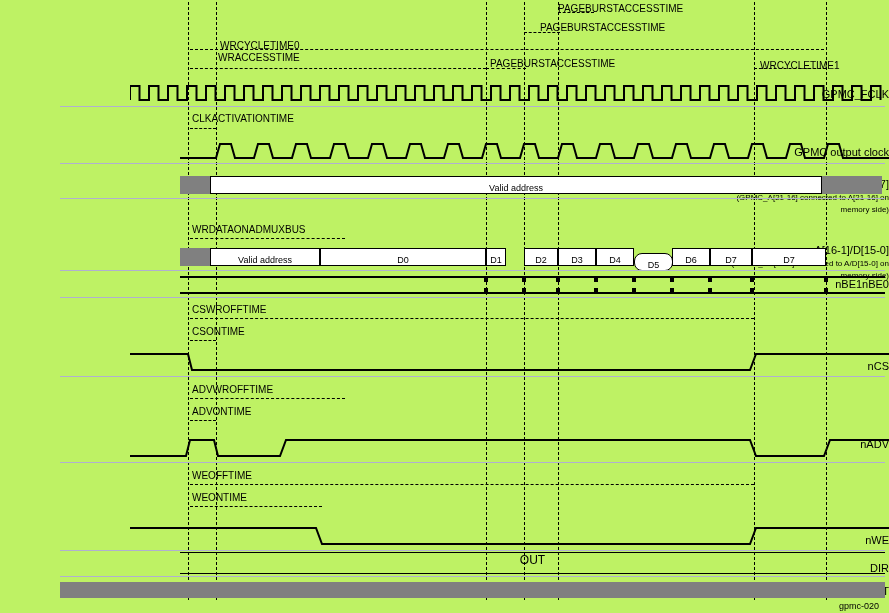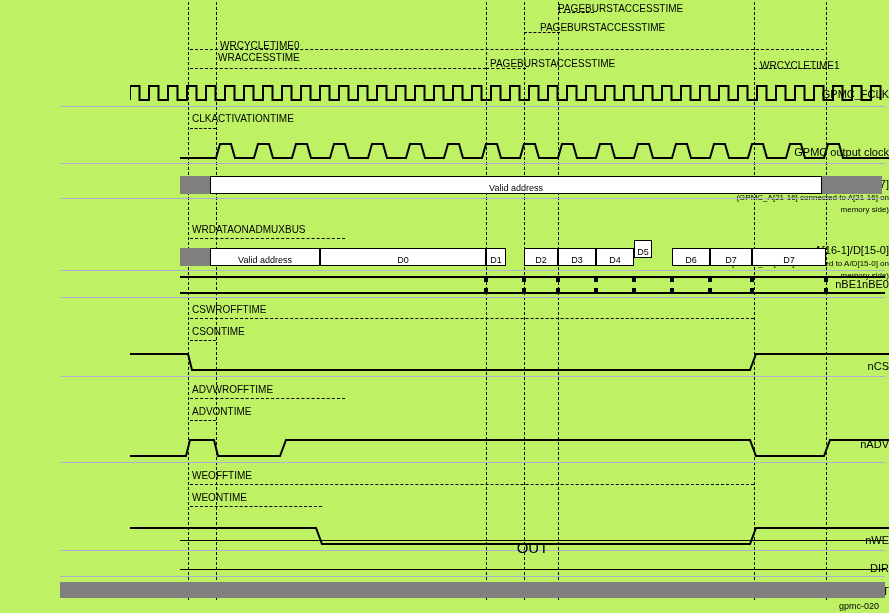--- a/index.html
+++ b/index.html
@@ -137,21 +137,21 @@
   <div class="greybar" style="left:180px; top:248px; width:30px"></div>
   <div class="outlinebar" style="left:210px; top:248px; width:110px">
     <span>Valid address</span>
   </div>
   <div id="data-cells-container">
       <div class="outlinebar" style="left: 320px; top: 248px; width: 166px;">D0</div>
       <div class="outlinebar" style="left: 486px; top: 248px; width: 20px;">D1</div>
       <div class="outlinebar" style="left: 524px; top: 248px; width: 34px;">D2</div>
       <div class="outlinebar" style="left: 558px; top: 248px; width: 38px;">D3</div>
       <div class="outlinebar" style="left: 596px; top: 248px; width: 38px;">D4</div>
-      <div class="outlinebar" style="left: 634px; top: 240px; width: 18px;">D5</div>
+      <div class="outlinebar" style="left: 634px; top: 253px; width: 39px; border-radius: 8px;">D5</div>
       <div class="outlinebar" style="left: 672px; top: 248px; width: 38px;">D6</div>
       <div class="outlinebar" style="left: 710px; top: 248px; width: 42px;">D7</div>
       <div class="outlinebar" style="left: 752px; top: 248px; width: 74px;">D7</div>
     </div>
   <div class="hrule" style="left:60px; top:270px; width:825px"></div>
 
   <div class="label-col" style="top:278px; width:175px">nBE1nBE0</div>
   <div style="position:absolute; left:180px; top:276px; width:705px; height:18px; border-top:2px solid #000; border-bottom:2px solid #000"></div>
 
   <div id="be-notches">
@@ -203,21 +203,21 @@
   <div class="timing-label" style="left:192px; top:492px">WEONTIME</div>
   <div class="hdash" style="left:190px; top:506px; width:132px"></div>
 
   <div class="label-col" style="top:534px; width:175px">nWE</div>
   <svg style="position:absolute; left:130px; top:522px" width="760" height="26">
     <path d="M0 6 L186 6 L192 22 L620 22 L626 6 L760 6" fill="none" stroke="#000" stroke-width="2"></path>
   </svg>
   <div class="hrule" style="left:60px; top:550px; width:825px"></div>
 
   <div class="label-col" style="top:562px; width:175px">DIR</div>
-  <div style="position:absolute; left:180px; top:540px; width:705px; height:30px; border-top:1.5px solid #000; border-bottom:1.5px solid #000; font-size:15px; text-align:center; line-height:14px">
+  <div style="position:absolute; left:180px; top:552px; width:705px; height:22px; border-top:1.5px solid #000; border-bottom:1.5px solid #000; font-size:12px; text-align:center; line-height:14px">
     <span>OUT</span>
   </div>
   <div class="hrule" style="left:60px; top:576px; width:825px"></div>
 
   <div class="label-col" style="top:585px; width:175px">WAIT</div>
   <div class="greybar" style="left:60px; top:582px; width:825px; height:16px"></div>
 
   <div class="imgid" style="right:10px; bottom:2px">gpmc-020</div>
 
 </div>

